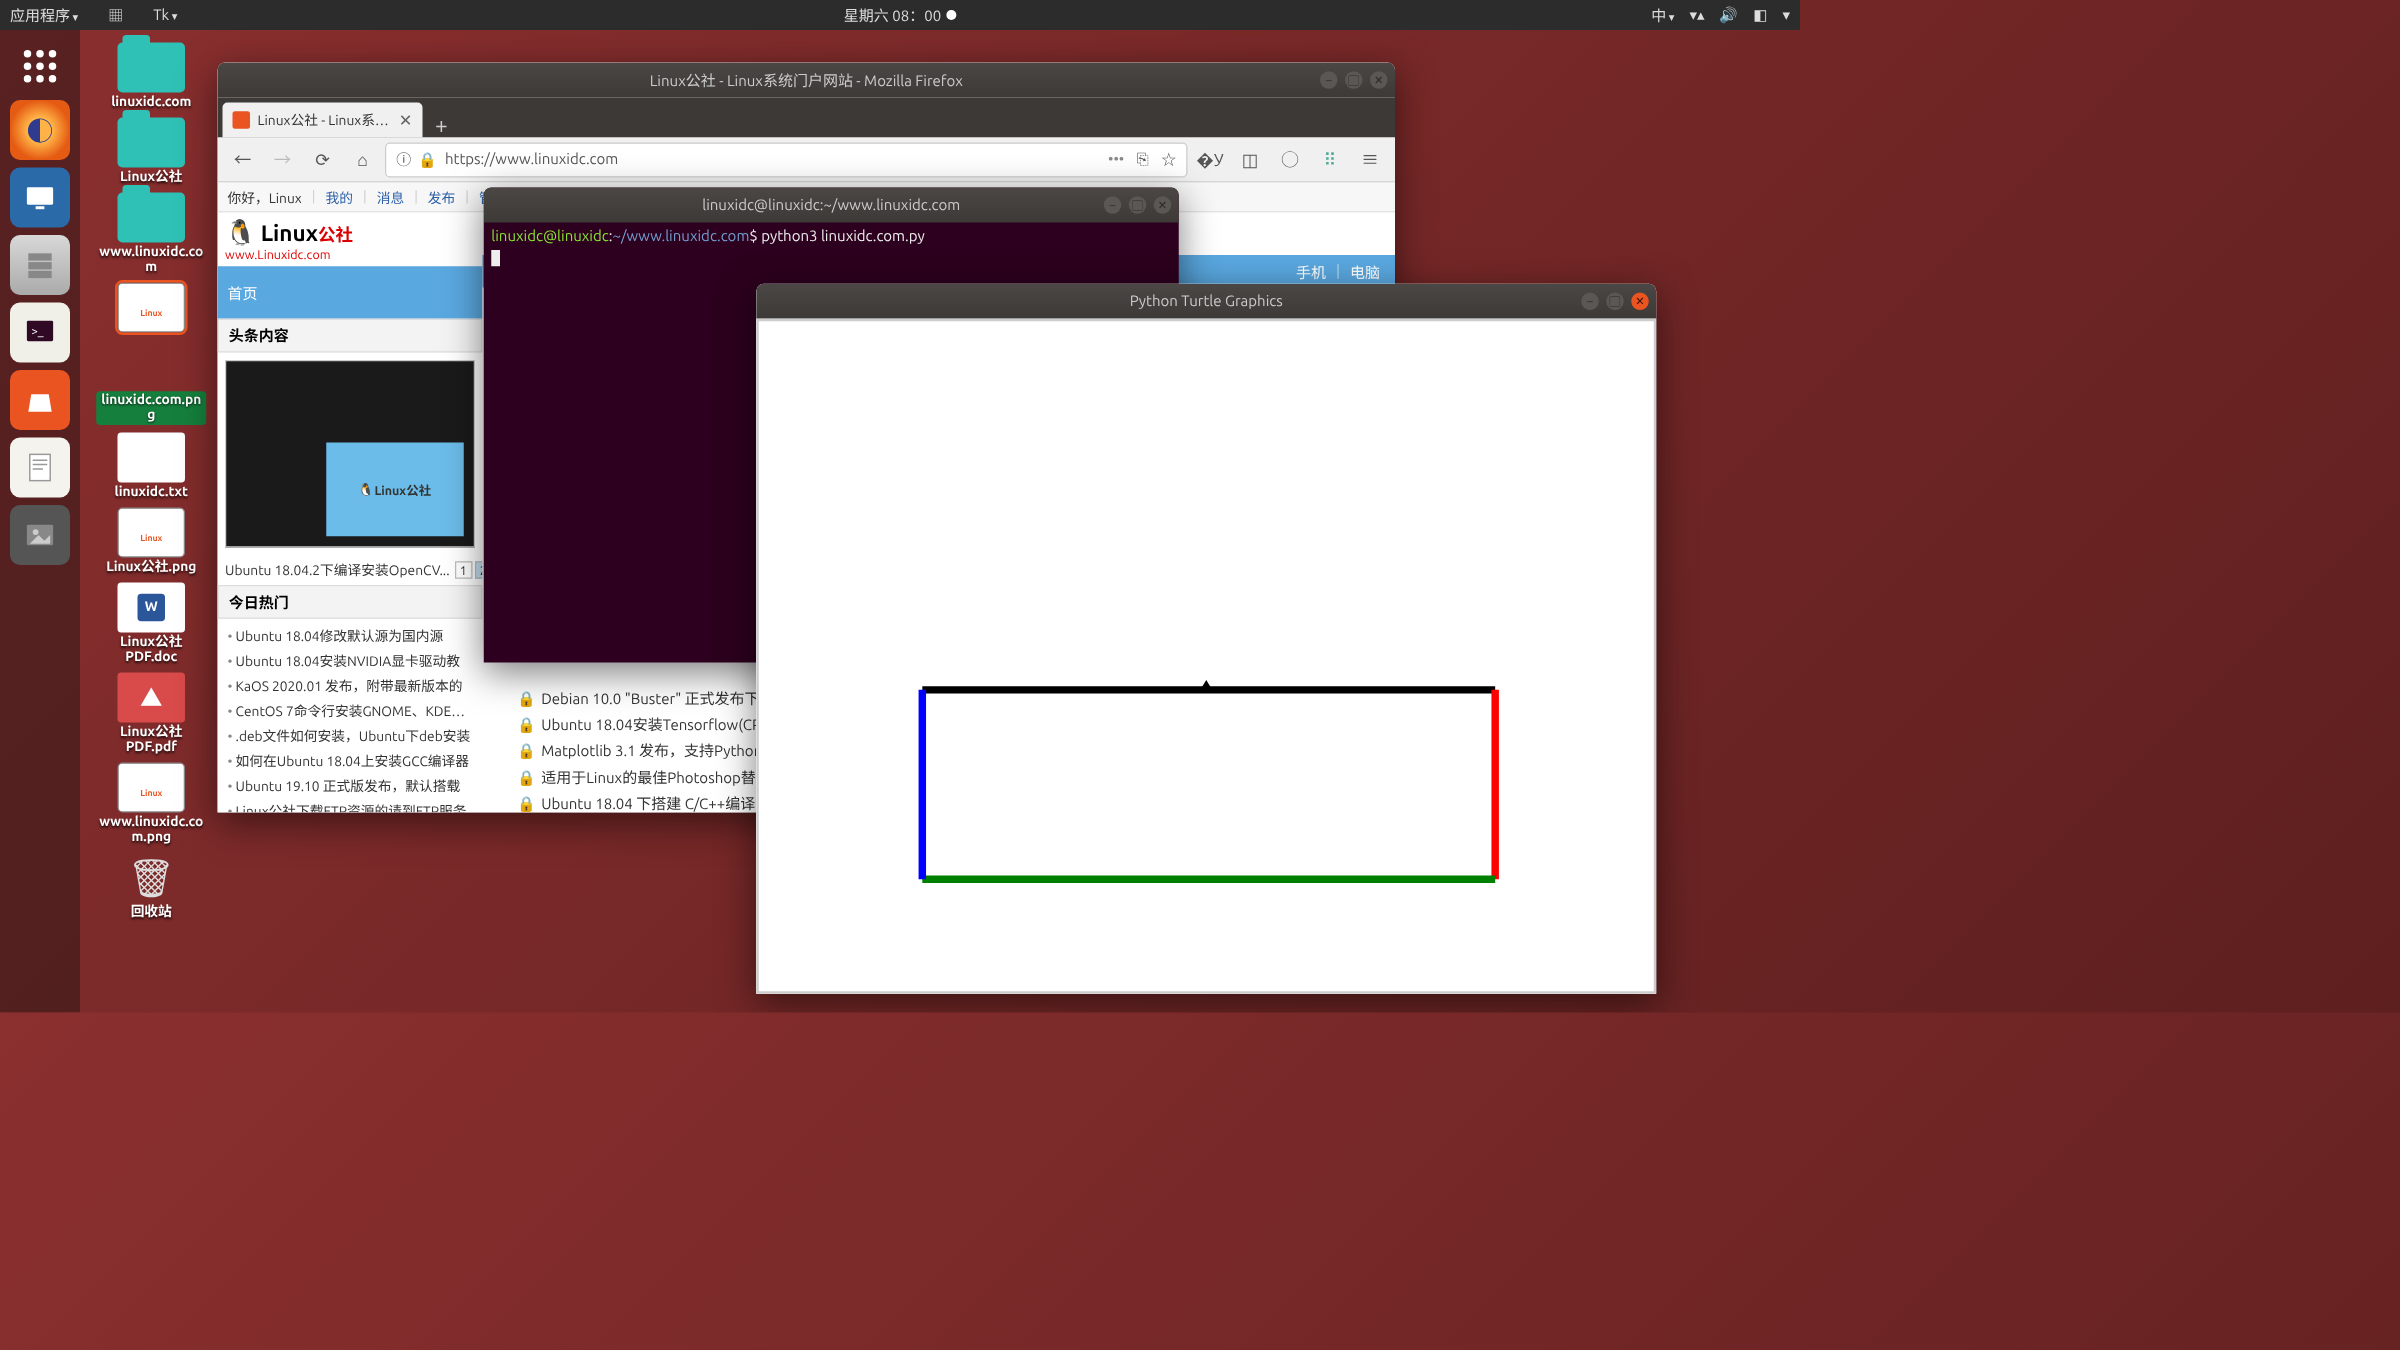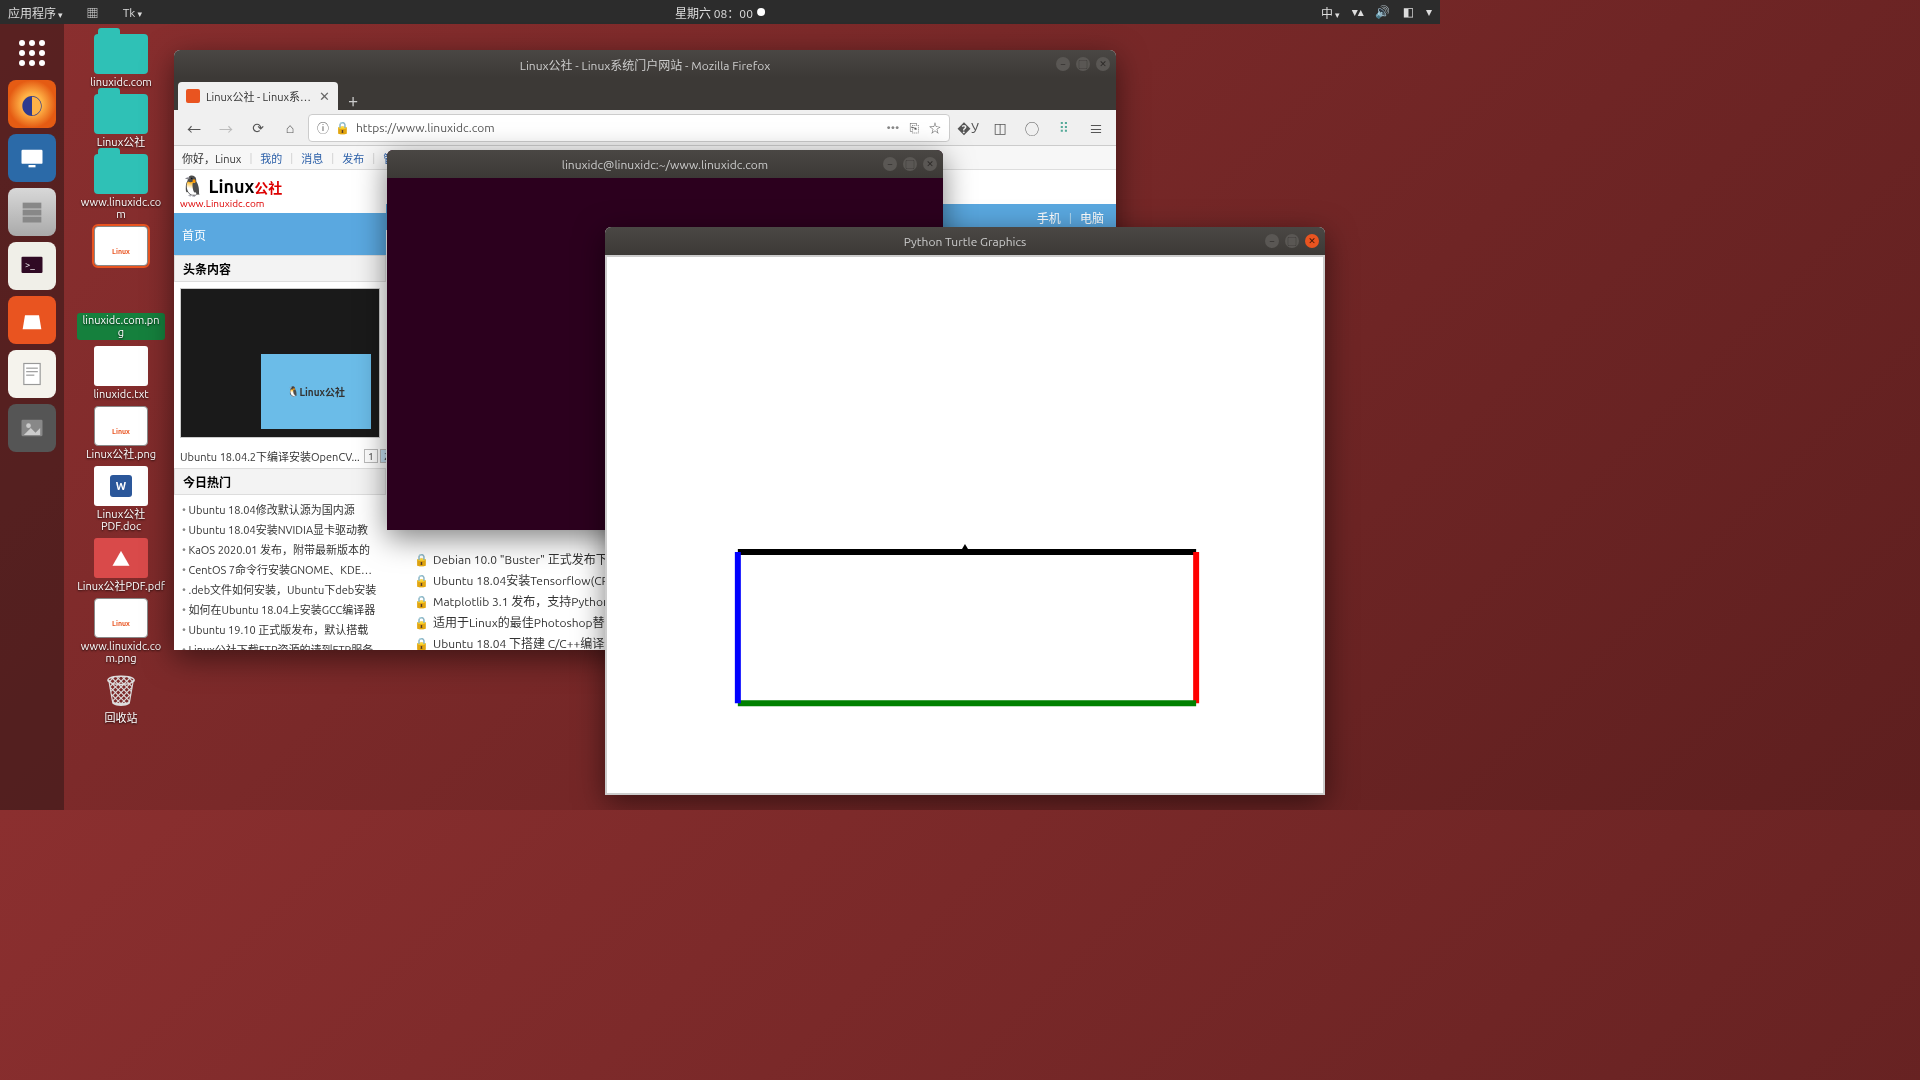--- a/index.html
+++ b/index.html
@@ -32,21 +32,21 @@
 .di { display: flex; flex-direction: column; align-items: center; gap: 2px; }
 .di .glyph { width: 54px; height: 40px; border-radius: 4px; display: flex; align-items: center; justify-content: center; font-size: 20px; }
 .di .folder { background: #2fc1b6; border-radius: 4px; position: relative; }
 .di .folder::before { content: ""; position: absolute; top: -6px; left: 4px; width: 22px; height: 8px; background: #2fc1b6; border-radius: 3px 3px 0 0; }
 .di .img-thumb { background: #fff; border: 1px solid #888; overflow: hidden; font-size: 7px; color: #e95420; font-weight: bold; text-align: center; padding-top: 10px; }
 .di .doc { background: #fff; border-radius: 3px; }
 .di .doc-inner { width: 22px; height: 22px; background: #2b579a; color: #fff; border-radius: 3px; display: flex; align-items: center; justify-content: center; font-size: 11px; font-weight: bold; }
 .di .pdf { background: #d94a4a; color: #fff; border-radius: 3px; font-size: 18px; font-weight: bold; }
 .di .txt { background: #fff; border-radius: 3px; }
 .di .trash { color: #ddd; font-size: 30px; }
-.di .label { color: #fff; font-size: 11px; text-align: center; text-shadow: 0 1px 2px rgba(0,0,0,0.8); line-height: 1.1; max-width: 88px; word-break: break-word; }
+.di .label { color: #fff; font-size: 11px; text-align: center; text-shadow: 0 1px 2px rgba(0,0,0,0.8); line-height: 1.1; max-width: 88px; word-break: break-word; font-weight: bold; }
 .di .label.sel { background: #15803d; border-radius: 3px; padding: 1px 3px; margin-top: 45px; }
 .di .img-sel { outline: 2px solid #e95420; }
 
 
 .win { position: absolute; background: #f0f0f0; border-radius: 6px 6px 0 0; box-shadow: 0 8px 30px rgba(0,0,0,0.5); overflow: hidden; }
 .win-firefox { left: 174px; top: 50px; width: 942px; height: 600px; }
 .titlebar { height: 28px; background: linear-gradient(#4a4744, #3c3936); color: #ccc; display: flex; align-items: center; justify-content: center; font-size: 12px; position: relative; }
 .titlebar .ctrls { position: absolute; right: 6px; display: flex; gap: 6px; }
 .titlebar .ctrls span { width: 14px; height: 14px; border-radius: 50%; background: #5a5754; display: flex; align-items: center; justify-content: center; font-size: 9px; color: #2c2a28; cursor: pointer; }
 .tabstrip { height: 32px; background: #3c3936; display: flex; align-items: flex-end; padding-left: 4px; }
@@ -335,20 +335,24 @@
 
 <div class="win win-term">
   <div class="titlebar">
     <span>linuxidc@linuxidc:~/www.linuxidc.com</span>
     <div class="ctrls">
       <span>–</span>
       <span>▢</span>
       <span>✕</span>
     </div>
   </div>
+  <div class="term-body">
+    <div><span class="prompt"><span>linuxidc@linuxidc</span></span>:<span class="path">~/www.linuxidc.com</span>$ <span>python3 linuxidc.com.py</span></div>
+    <div><span class="cursor-block"></span></div>
+  </div>
 </div>
 
 <div class="win win-turtle">
   <div class="titlebar">
     <span>Python Turtle Graphics</span>
     <div class="ctrls">
       <span>–</span>
       <span>▢</span>
       <span class="close-c">✕</span>
     </div>

